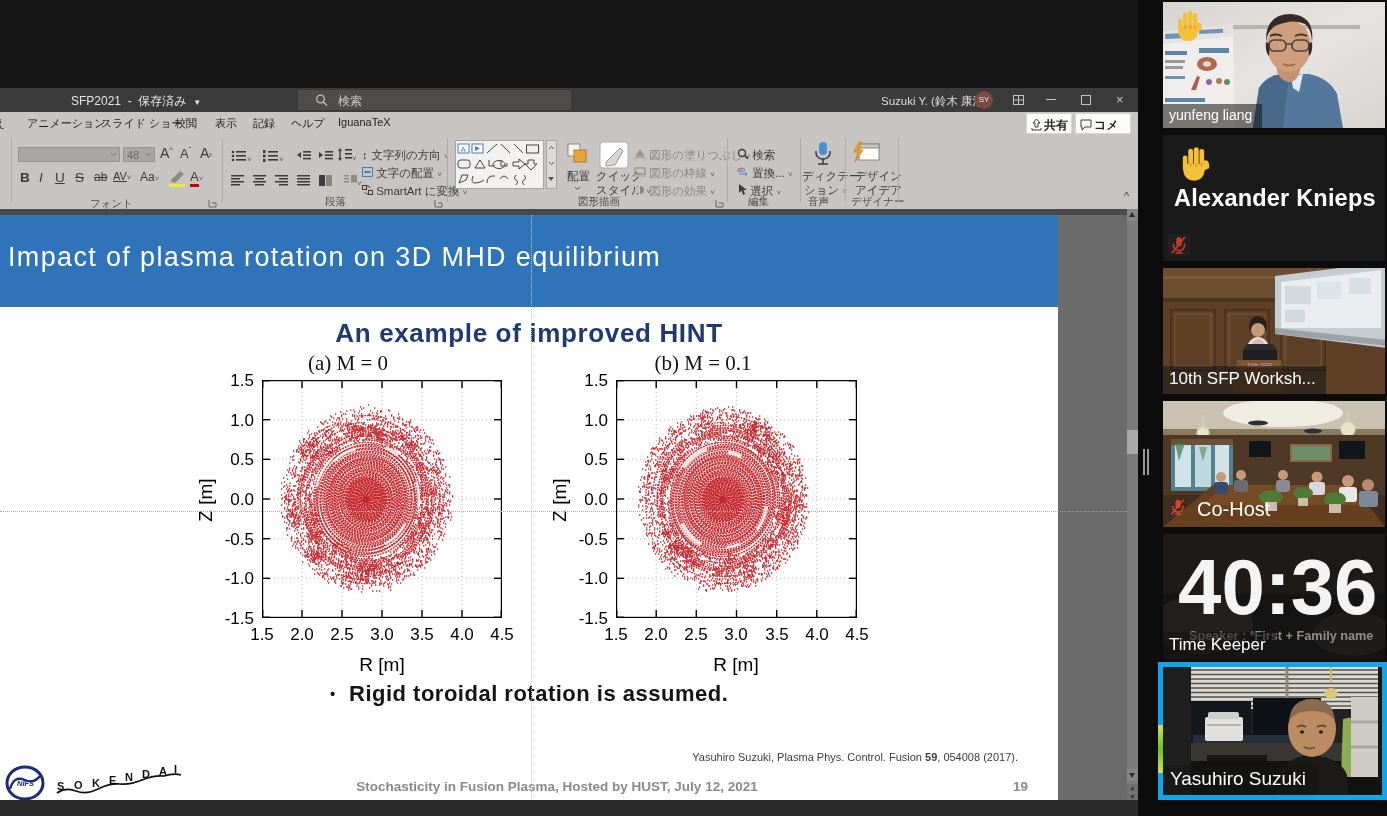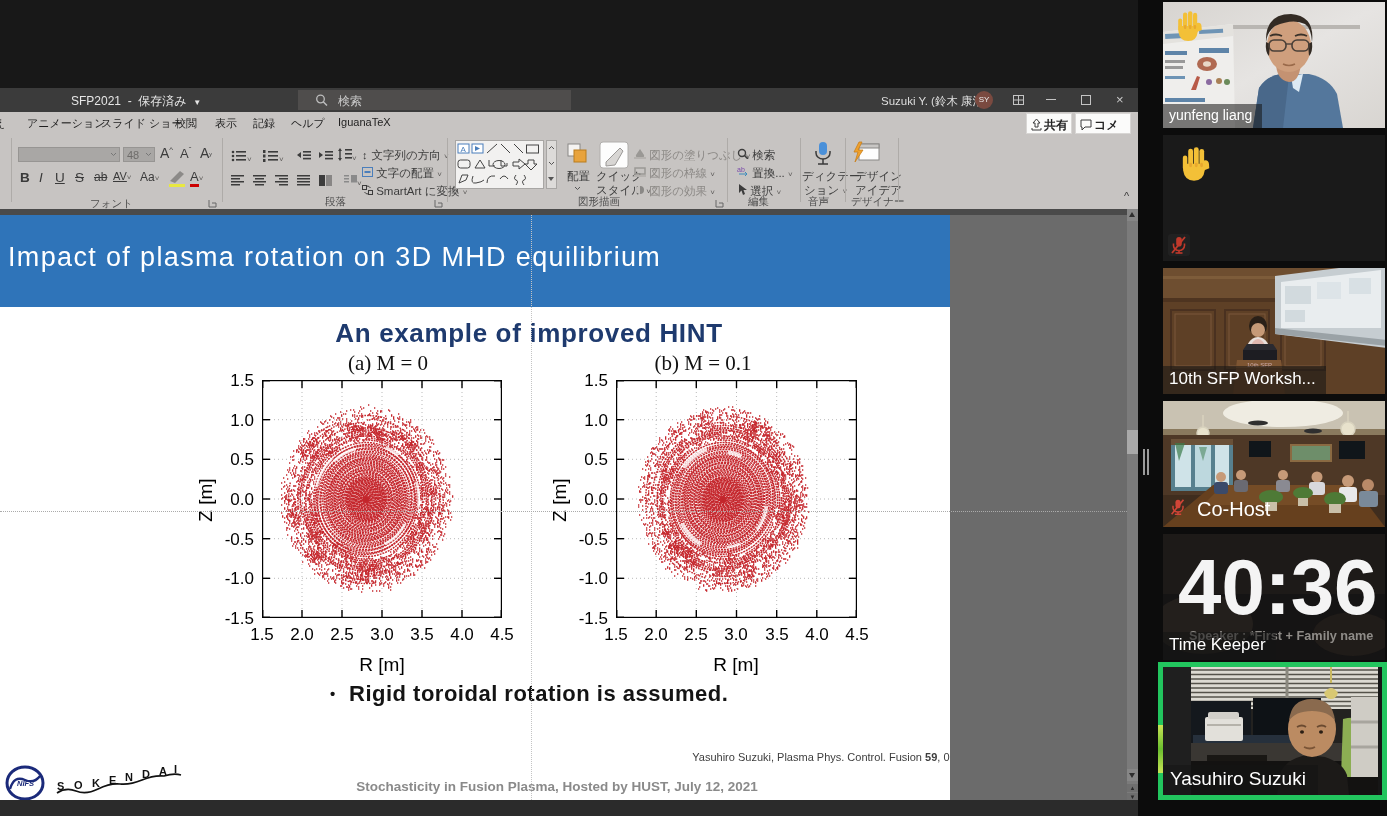--- a/index.html
+++ b/index.html
@@ -6,21 +6,21 @@
 *{box-sizing:border-box}
 .abs{position:absolute}
 #stage{position:relative;width:1387px;height:816px}
 
 #ppt{position:absolute;left:0;top:88px;width:1138px;height:728px;background:#6b6b6b}
 #titlebar{position:absolute;left:0;top:0;width:1138px;height:24px;background:#3b3b3b;color:#e6e6e6;font-size:12px}
 #tabs{position:absolute;left:0;top:24px;width:1138px;height:24px;background:#c7c4c2;color:#1e1e1e;font-size:11px}
 #ribbon{position:absolute;left:0;top:48px;width:1138px;height:73px;background:#c7c4c2;color:#333}
 #workstrip{position:absolute;left:0;top:121px;width:1138px;height:6px;background:#4a4a4a}
 #statusbar{position:absolute;left:0;top:712px;width:1138px;height:16px;background:#2b2b2b}
-#slide{position:absolute;left:0;top:127px;width:950px;height:585px;background:#fff;overflow:hidden}
+#slide{position:absolute;left:0;top:127px;width:1058px;height:585px;background:#fff;overflow:hidden}
 #vscroll{position:absolute;left:1127px;top:121px;width:11px;height:591px;background:#7b7b7b}
 .grplbl{position:absolute;font-size:10.5px;color:#4d4d4d;white-space:nowrap}
 .vsep{position:absolute;top:2px;width:1px;height:64px;background:#aeaba8}
 .rtxt{position:absolute;font-size:11.5px;color:#3c3c3c;white-space:nowrap}
 .rtxtd{position:absolute;font-size:11.5px;color:#8b8885;white-space:nowrap}
 .dd{color:#5f5d5b;font-size:8px}
 
 #sidebar{position:absolute;left:1138px;top:0;width:249px;height:816px;background:#0c0c0c}
 .tile{position:absolute;left:25px;width:222px;height:126px;background:#191919;overflow:hidden}
 .namelbl{position:absolute;left:0;bottom:0;color:#fff;background:rgba(20,20,20,.55);padding:2px 8px 3px 6px;white-space:nowrap}
@@ -334,21 +334,21 @@
 
 </div>
  <div id="workstrip"></div>
  <div id="slide">
 
 <div id="slidecontent">
 <div class="abs" style="left:0;top:0;width:1058px;height:92px;background:#2f74b9">
             <div class="abs" style="left:8px;top:27px;font-size:27px;color:#fff;letter-spacing:1.35px">Impact of plasma rotation on 3D MHD equilibrium</div>
           </div>
 <div class="abs" style="left:0;top:103px;width:1058px;text-align:center;font-size:26px;font-weight:bold;color:#1e3a6e;letter-spacing:0.65px">An example of improved HINT</div>
-<div class="abs" style="left:268px;top:136px;width:160px;text-align:right;font-family:'Liberation Serif',serif;font-size:21px;color:#111">(a) M = 0</div>
+<div class="abs" style="left:268px;top:136px;width:160px;text-align:center;font-family:'Liberation Serif',serif;font-size:21px;color:#111">(a) M = 0</div>
 <div class="abs" style="left:613px;top:136px;width:180px;text-align:center;font-family:'Liberation Serif',serif;font-size:21px;color:#111">(b) M = 0.1</div>
 <svg class="plot" style="left:262px;top:165px" width="240" height="238" viewBox="0 0 240 238">
             <g stroke="#b9b9b9" stroke-width="1" stroke-dasharray="1 3">
               <line x1="40.0" y1="0" x2="40.0" y2="238"></line>
               <line x1="80.0" y1="0" x2="80.0" y2="238"></line>
               <line x1="120.0" y1="0" x2="120.0" y2="238"></line>
               <line x1="160.0" y1="0" x2="160.0" y2="238"></line>
               <line x1="200.0" y1="0" x2="200.0" y2="238"></line>
               <line x1="0" y1="39.7" x2="240" y2="39.7"></line>
               <line x1="0" y1="79.3" x2="240" y2="79.3"></line>
@@ -878,20 +878,21 @@
             <rect x="16" y="1.8" width="4.2" height="16" rx="2.1"></rect>
             <path d="M20 12 q4 -1 4.5 3l0.3 4l-5 2z"></path>
             <path d="M1.5 15h19.2v6q-1 9-9.5 9q-8.5 0-9.7-9z"></path>
           </g>
           <g fill="#e8a82e">
             <rect x="6.9" y="14" width="2.5" height="4" rx="1.2"></rect>
             <rect x="11.9" y="14" width="2.5" height="4" rx="1.2"></rect>
             <rect x="16.7" y="14" width="2.4" height="4" rx="1.2"></rect>
           </g>
         </svg>
+  <div class="abs" style="left:11px;top:50px;font-size:23.5px;font-weight:bold;color:#fff;letter-spacing:0.2px">Alexander Knieps</div>
   <div class="micmute"><svg width="22" height="22" viewBox="0 0 22 22">
             <g>
               <rect x="8.2" y="3" width="5.6" height="9.5" rx="2.8" fill="#c0392b"></rect>
               <path d="M5.5 9.5v2a5.5 5 0 0 0 11 0v-2" stroke="#c0392b" stroke-width="1.6" fill="none"></path>
               <line x1="11" y1="16.5" x2="11" y2="19" stroke="#c0392b" stroke-width="1.6"></line>
               <line x1="7.5" y1="19" x2="14.5" y2="19" stroke="#c0392b" stroke-width="1.6"></line>
               <line x1="4" y1="19" x2="17" y2="3" stroke="#c0392b" stroke-width="1.8"></line>
             </g>
           </svg></div>
  </div>
@@ -1017,21 +1018,21 @@
     <rect width="222" height="126" fill="#151414"></rect>
     <rect x="0" y="0" width="222" height="60" fill="#1d1a18"></rect>
     <ellipse cx="40" cy="90" rx="50" ry="30" fill="#231f1c"></ellipse>
     <ellipse cx="190" cy="100" rx="40" ry="22" fill="#201c19"></ellipse>
   </svg>
   <div class="abs" style="left:15px;top:8px;width:214px;font-size:78px;font-weight:bold;color:#f4f4f4;letter-spacing:0px">40:36</div>
   <div class="abs" style="left:26px;top:95px;font-size:12.7px;font-weight:bold;color:#8f8c88;white-space:nowrap">Speaker : *First + Family name</div>
   <div class="namelbl" style="font-size:17px;padding:3px 10px 5px 6px">Time Keeper</div>
  </div>
 
- <div class="abs" style="left:20px;top:662px;width:229px;height:138px;background:#161616;border:5px solid #22c55e">
+ <div class="abs" style="left:20px;top:662px;width:229px;height:138px;background:#161616;border:5px solid #0ea5e9">
   <div class="abs" style="left:-5px;top:58px;width:5px;height:48px;background:linear-gradient(#c8e455,#6abe2e,#c8e455)"></div>
   <div class="abs" style="left:0;top:0;width:28px;height:128px;background:#1f1f1f"></div>
   <svg class="abs" style="left:28px;top:0" width="187" height="128" viewBox="0 0 187 128">
    <rect width="187" height="128" fill="#232220"></rect>
    <rect x="0" y="0" width="187" height="42" fill="#dcdad2"></rect>
    <g stroke="#54524a" stroke-width="1.6">
     <line x1="0" y1="3" x2="187" y2="3"></line>
             <line x1="0" y1="7.5" x2="187" y2="7.5"></line>
             <line x1="0" y1="12" x2="187" y2="12"></line>
             <line x1="0" y1="16.5" x2="187" y2="16.5"></line>

